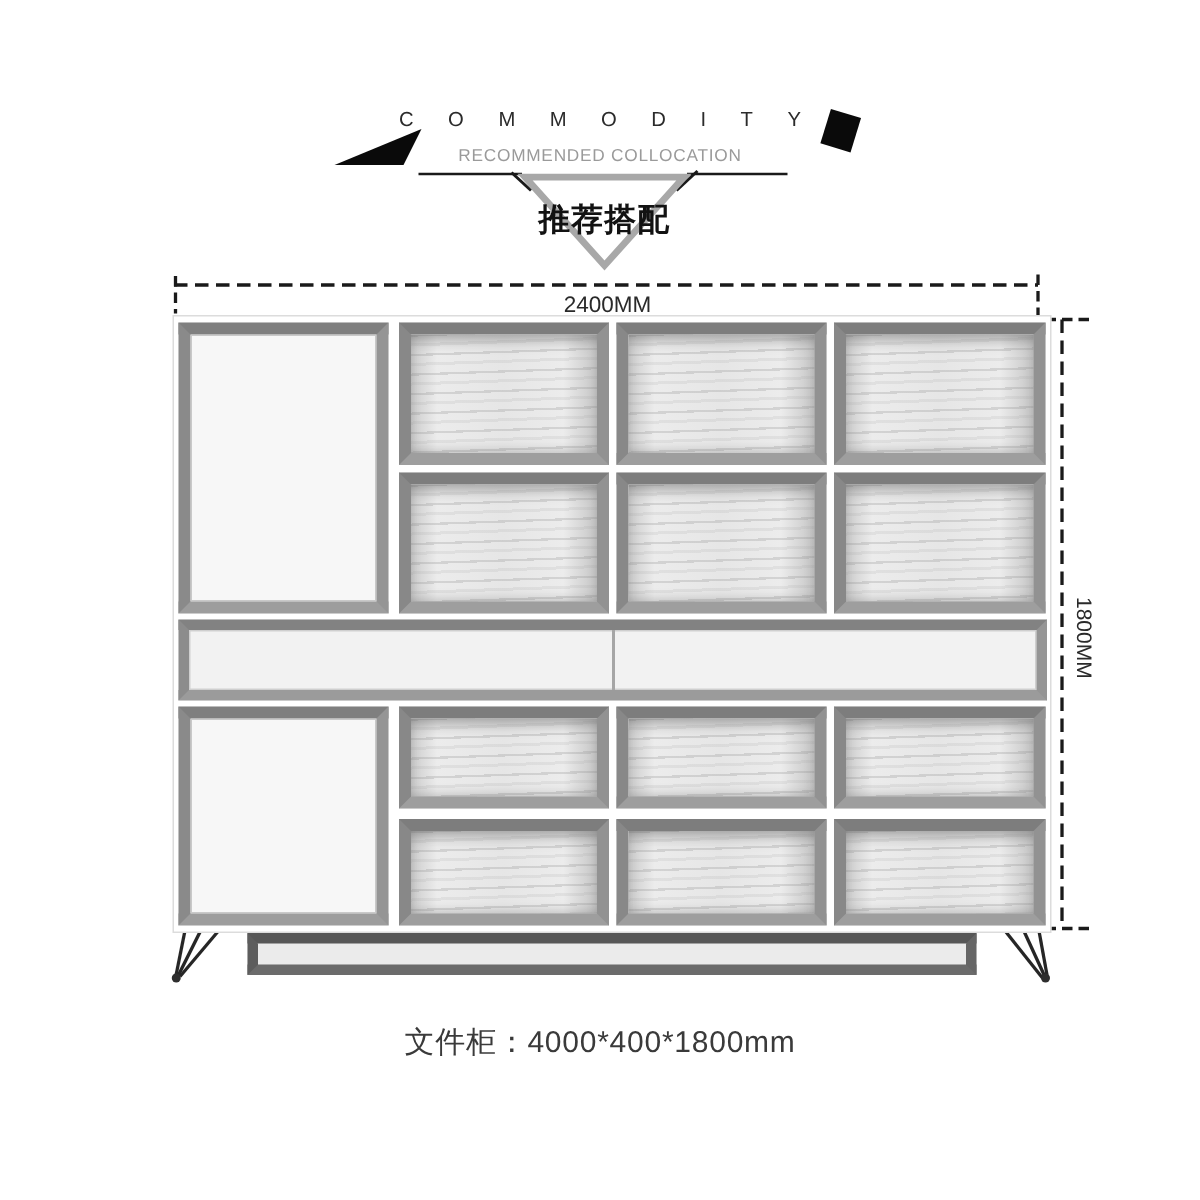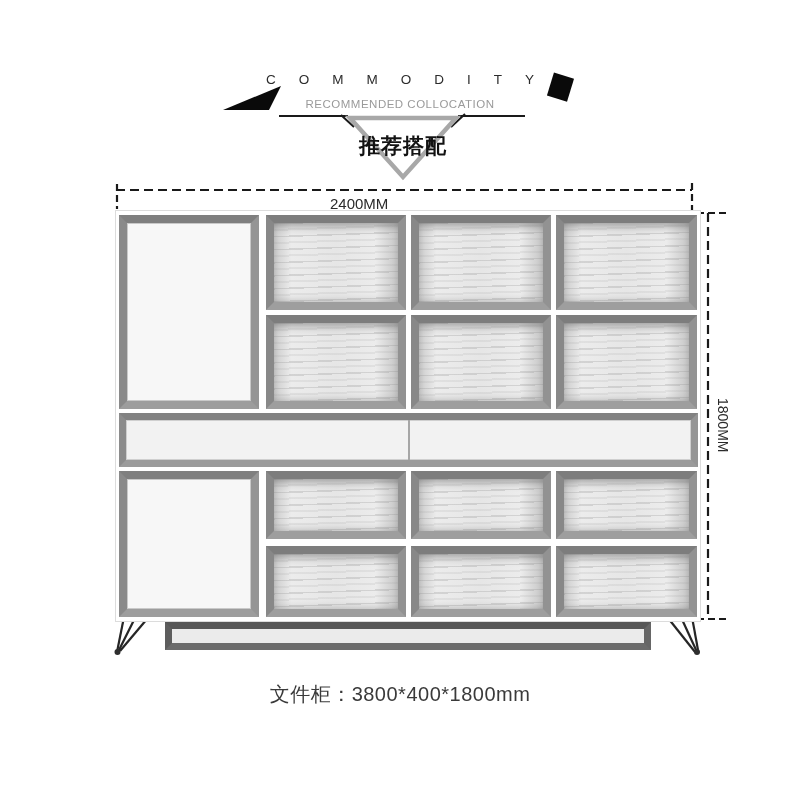--- a/index.html
+++ b/index.html
@@ -16,21 +16,21 @@
   .header-subtitle{
     left:250px;top:98px;width:300px;text-align:center;
     font-size:11.5px;letter-spacing:.5px;color:#9a9a9a;white-space:nowrap;
   }
   .badge-text{
     left:340px;top:132px;width:126px;text-align:center;
     font-size:21px;font-weight:700;letter-spacing:1px;color:#121212;white-space:nowrap;
   }
   
   .dim-width-label{
-    left:330px;top:195px;width:150px;
+    left:330px;top:195px;width:150px;text-align:center;
     font-size:15px;color:#2a2a2a;
   }
   .dim-height-label{
     left:731px;top:398px;width:62px;height:16px;
     transform:rotate(90deg);transform-origin:top left;
     font-size:14px;color:#2a2a2a;white-space:nowrap;
   }
   
   .cabinet{
     left:115px;top:210px;width:586px;height:412px;
@@ -144,15 +144,15 @@
     <div class="wood" style="left:150px;top:260px;width:140px;height:68px;"></div>
     <div class="wood" style="left:295px;top:260px;width:140px;height:68px;"></div>
     <div class="wood" style="left:440px;top:260px;width:141px;height:68px;"></div>
     <div class="wood" style="left:150px;top:335px;width:140px;height:71px;"></div>
     <div class="wood" style="left:295px;top:335px;width:140px;height:71px;"></div>
     <div class="wood" style="left:440px;top:335px;width:141px;height:71px;"></div>
   </div>
 
   <div class="abs base-bar"></div>
 
-  <div class="abs caption">文件柜：3800*400*1800mm</div>
+  <div class="abs caption">文件柜：4000*400*1800mm</div>
 
 </div>
 
 </body></html>

